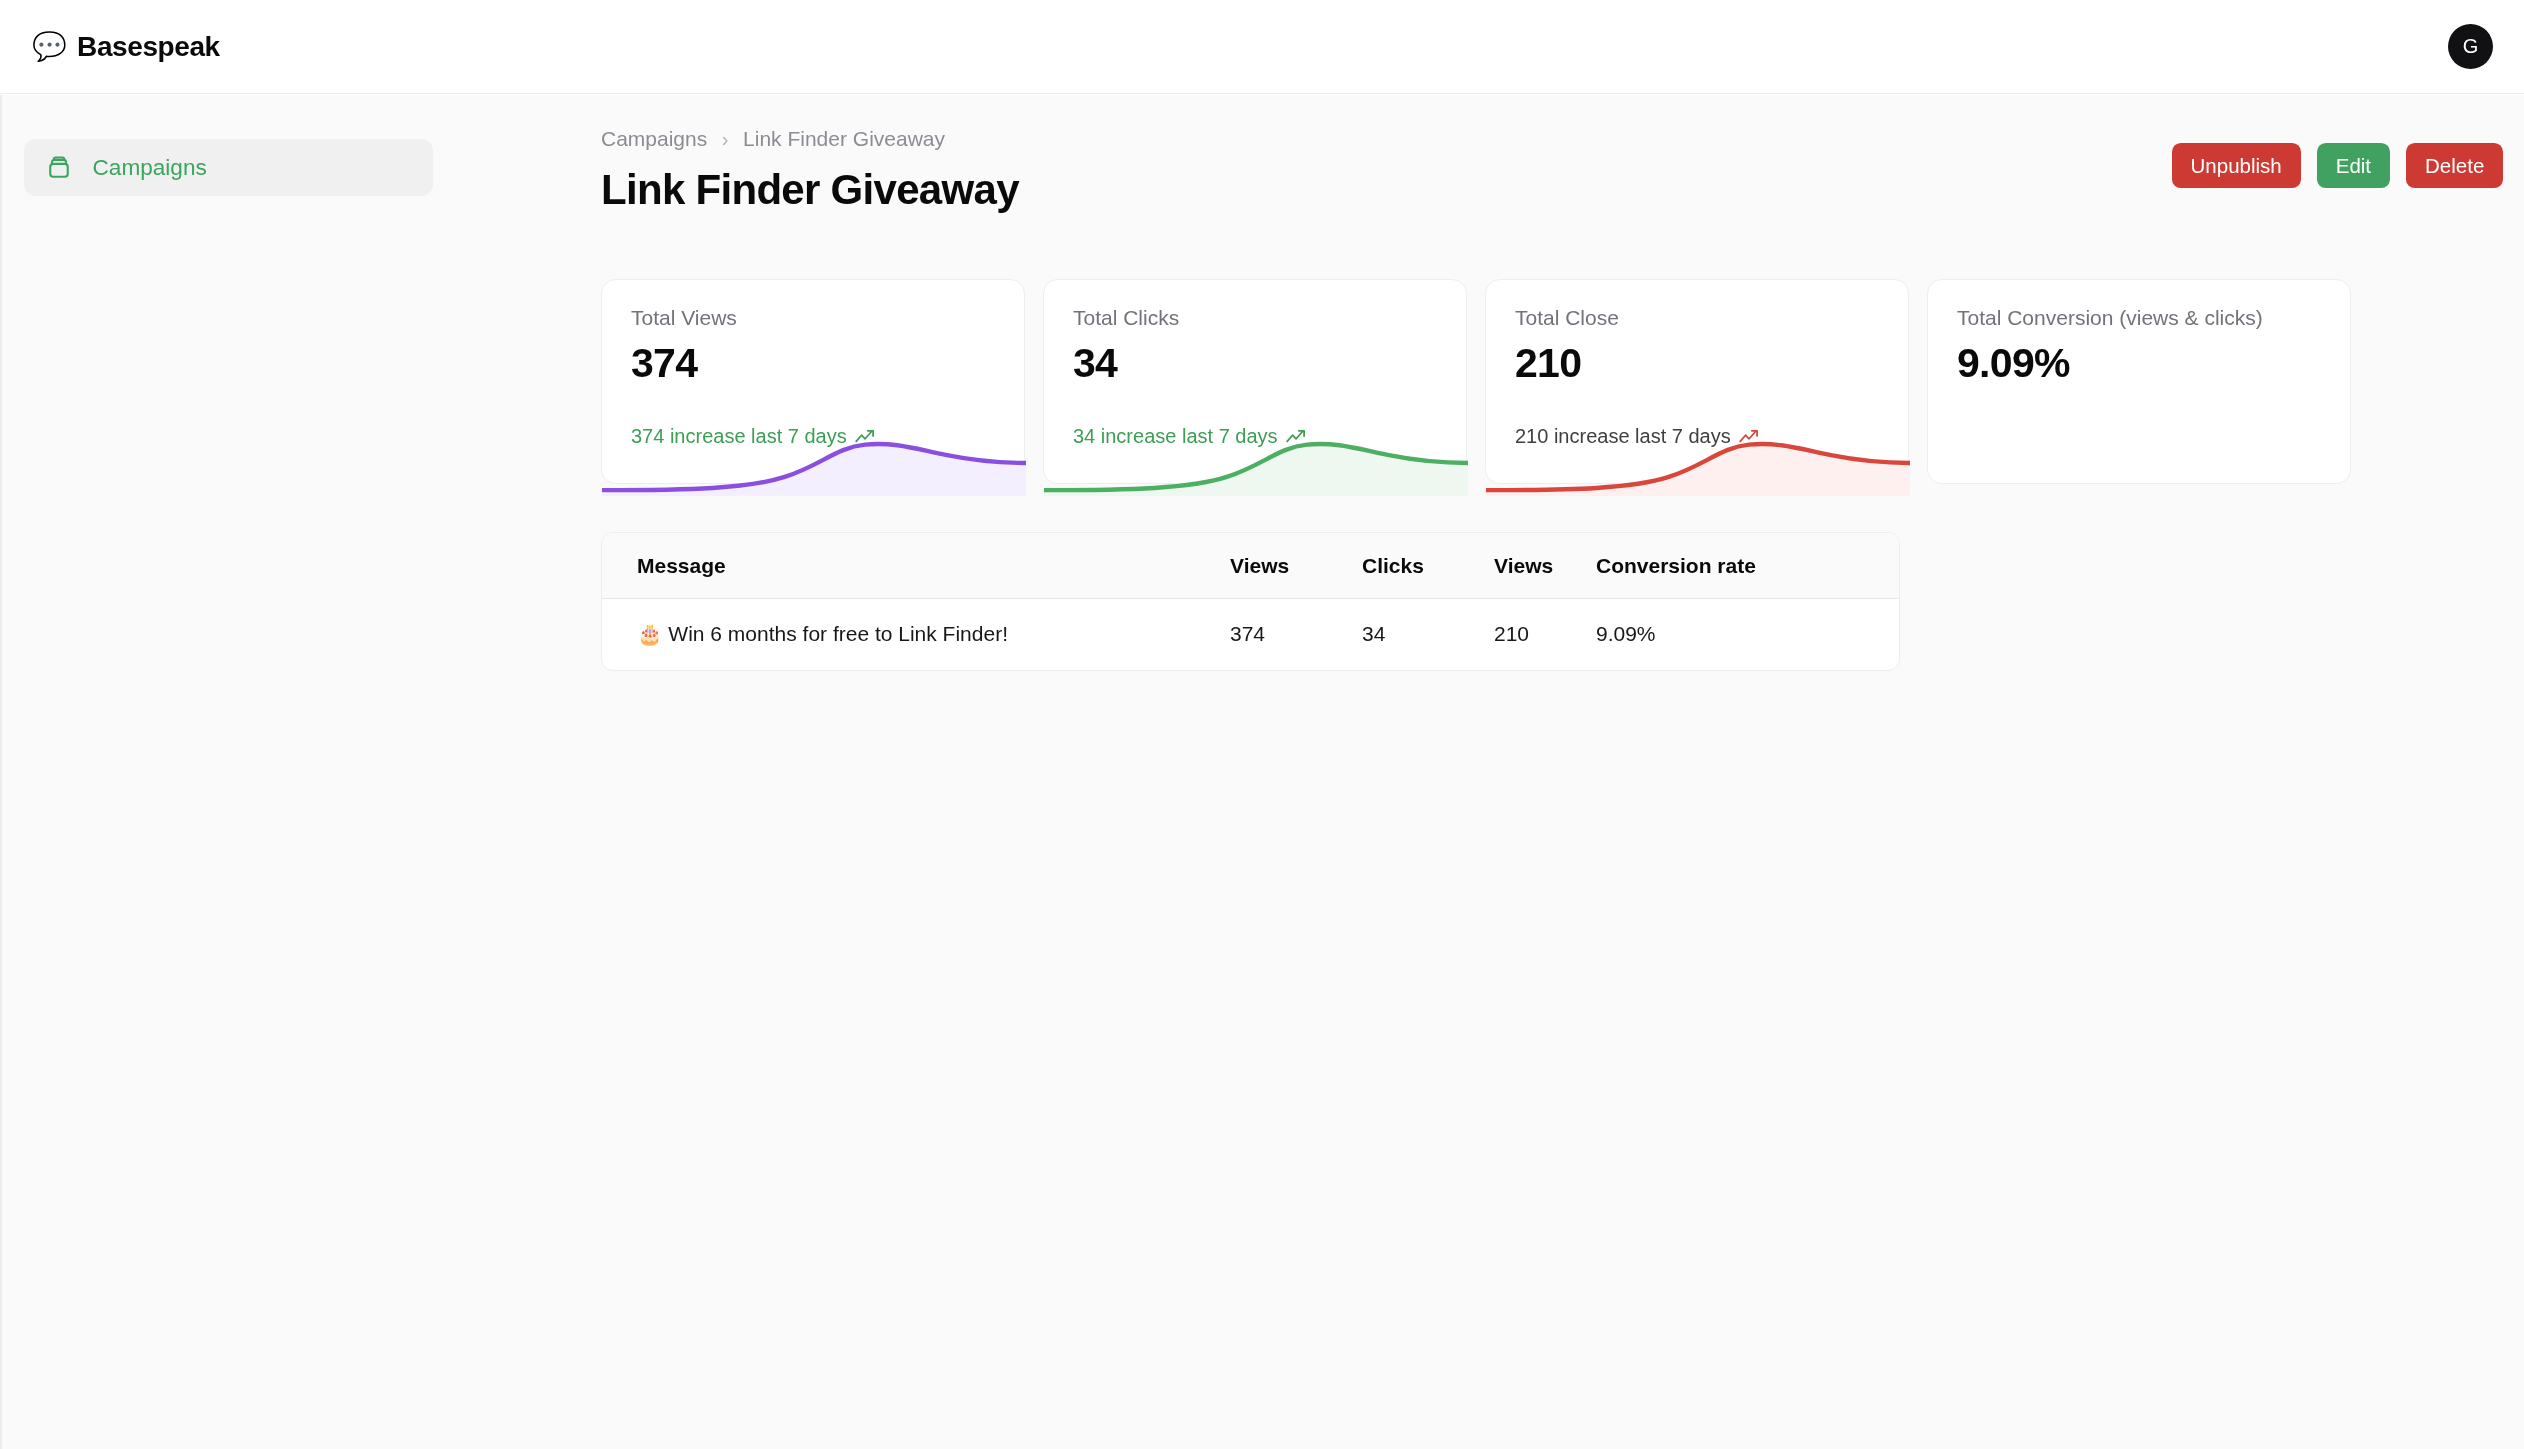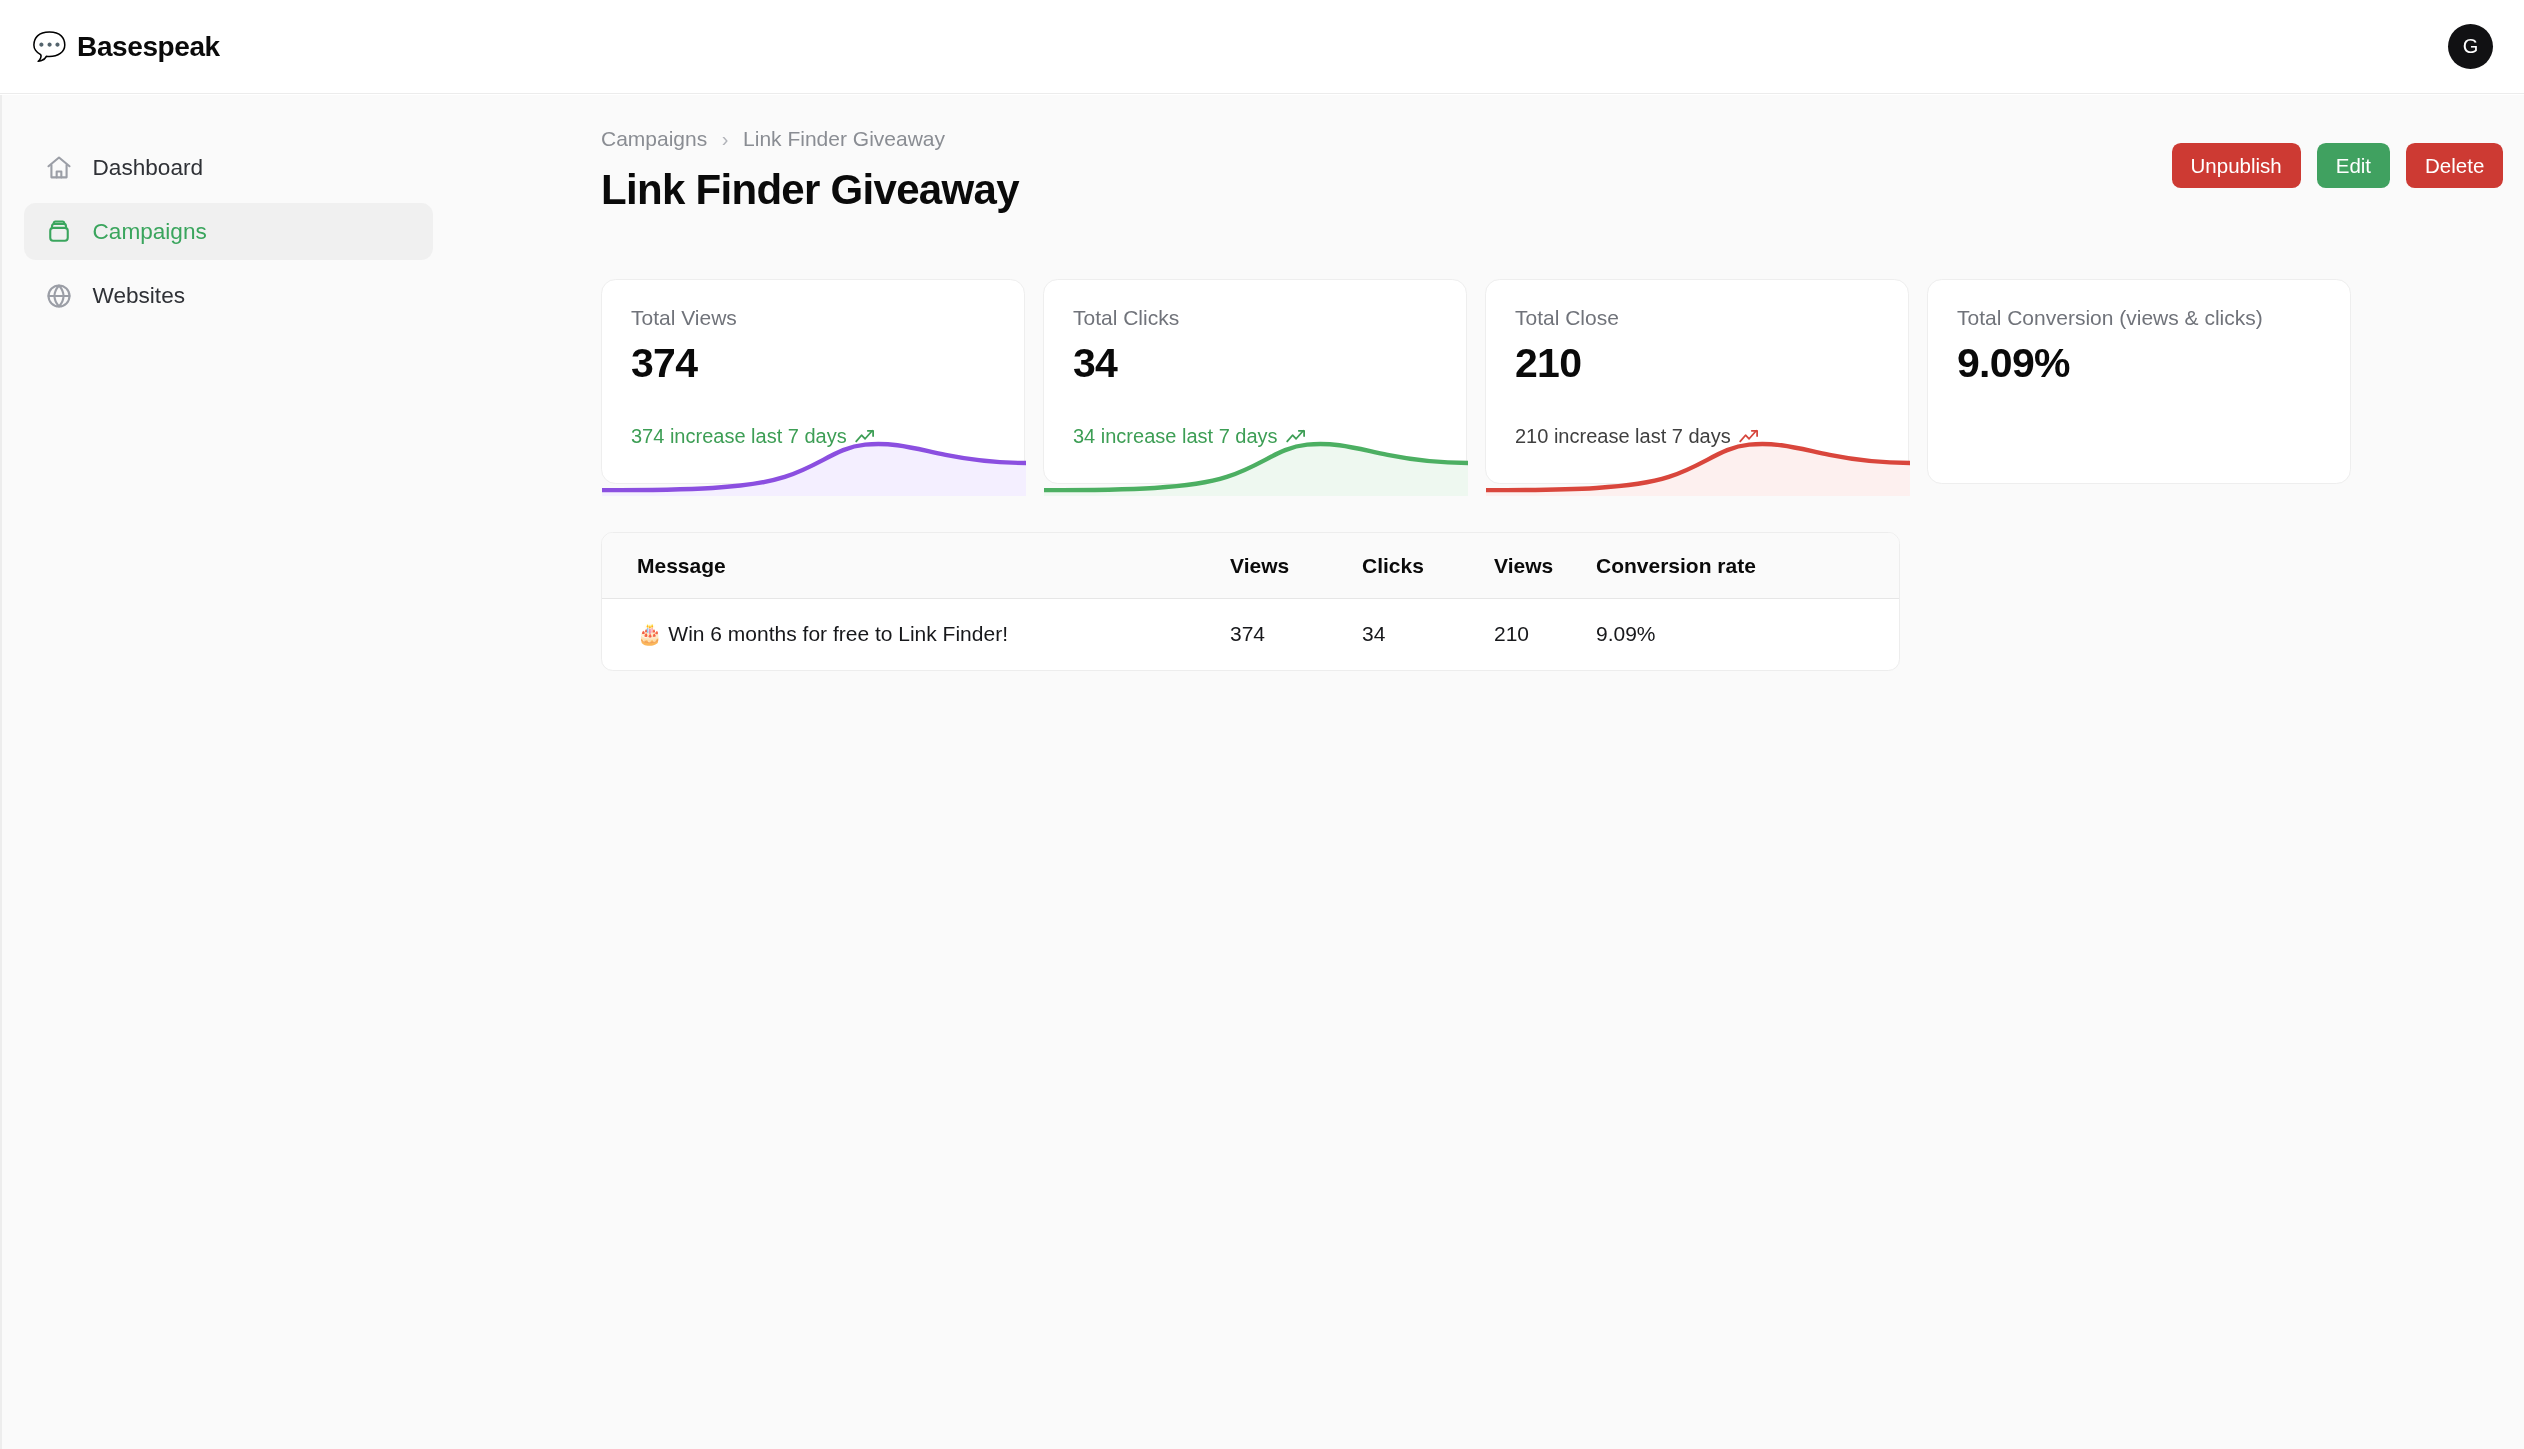--- a/index.html
+++ b/index.html
@@ -118,52 +118,32 @@
     <span class="brand-emoji">💬</span>
     <span class="brand-name">Basespeak</span>
   </div>
   <div class="avatar">G</div>
 </div>
 
 <div class="page">
 
   <nav class="sidebar">
 
-    <div class="nav-item">
-      <span class="nav-icon">
-        <svg viewBox="0 0 24 24" fill="none" stroke="#9b9ea6" stroke-width="1.8" stroke-linecap="round" stroke-linejoin="round">
-          <path d="M3 10.5 12 3l9 7.5"></path>
-            <path d="M5.5 9.5V20h13V9.5"></path>
-            <path d="M10 20v-5h4v5"></path>
-        </svg>
-      </span>
-      <span>Dashboard</span>
-    </div>
 
     <div class="nav-item active">
       <span class="nav-icon">
         <svg viewBox="0 0 24 24" fill="none" stroke="#3aa55d" stroke-width="1.8" stroke-linecap="round" stroke-linejoin="round">
           <rect x="4.5" y="8.5" width="15" height="11" rx="2.5"></rect>
           <path d="M6 8.5V7a2 2 0 0 1 2-2h8a2 2 0 0 1 2 2v1.5"></path>
           <path d="M7.5 5.2V4.4a1.4 1.4 0 0 1 1.4-1.4h6.2a1.4 1.4 0 0 1 1.4 1.4v.8"></path>
         </svg>
       </span>
       <span>Campaigns</span>
     </div>
 
-    <div class="nav-item">
-      <span class="nav-icon">
-        <svg viewBox="0 0 24 24" fill="none" stroke="#9b9ea6" stroke-width="1.8" stroke-linecap="round" stroke-linejoin="round">
-          <circle cx="12" cy="12" r="9"></circle>
-            <path d="M3 12h18"></path>
-            <path d="M12 3c2.6 3 3.9 6 3.9 9s-1.3 6-3.9 9c-2.6-3-3.9-6-3.9-9S9.4 6 12 3z"></path>
-        </svg>
-      </span>
-      <span>Websites</span>
-    </div>
 
   </nav>
 
   <main class="main">
 
     <div class="crumbs">
       <span>Campaigns</span>
       <span class="crumb-sep">›</span>
       <span>Link Finder Giveaway</span>
     </div>

